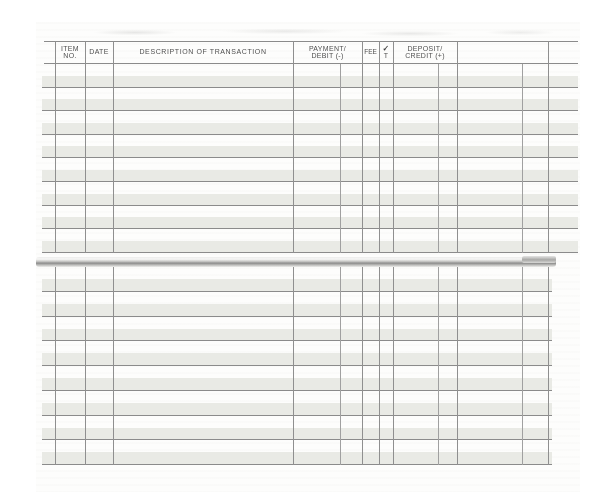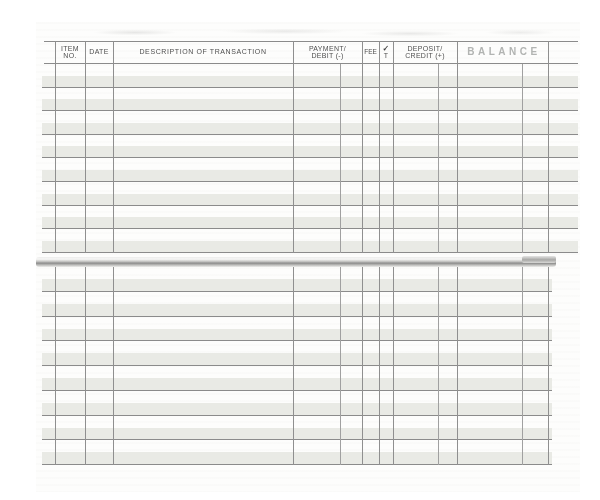--- a/index.html
+++ b/index.html
@@ -135,23 +135,20 @@
     <span>FEE</span>
   </div>
   <div class="hcell hc-check">
     <span class="check">✓</span>
     <span>T</span>
   </div>
   <div class="hcell hc-deposit">
     <span>DEPOSIT/</span>
     <span>CREDIT (+)</span>
   </div>
-  <div class="hcell hc-balance">
-    <span>BALANCE</span>
-  </div>
 
   <div class="fold-bar">
     <div class="fold-bar-tip"></div>
   </div>
 
   <div class="rows rows-bottom" id="bottom-rows">
       <div class="row"></div>
       <div class="row"></div>
       <div class="row"></div>
       <div class="row"></div>

